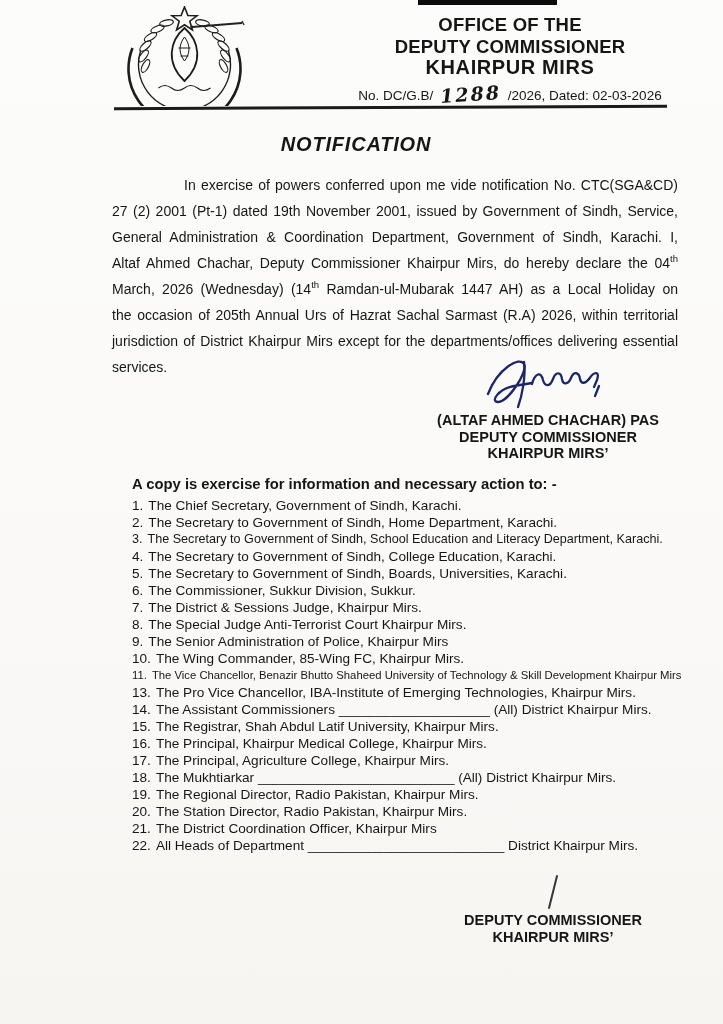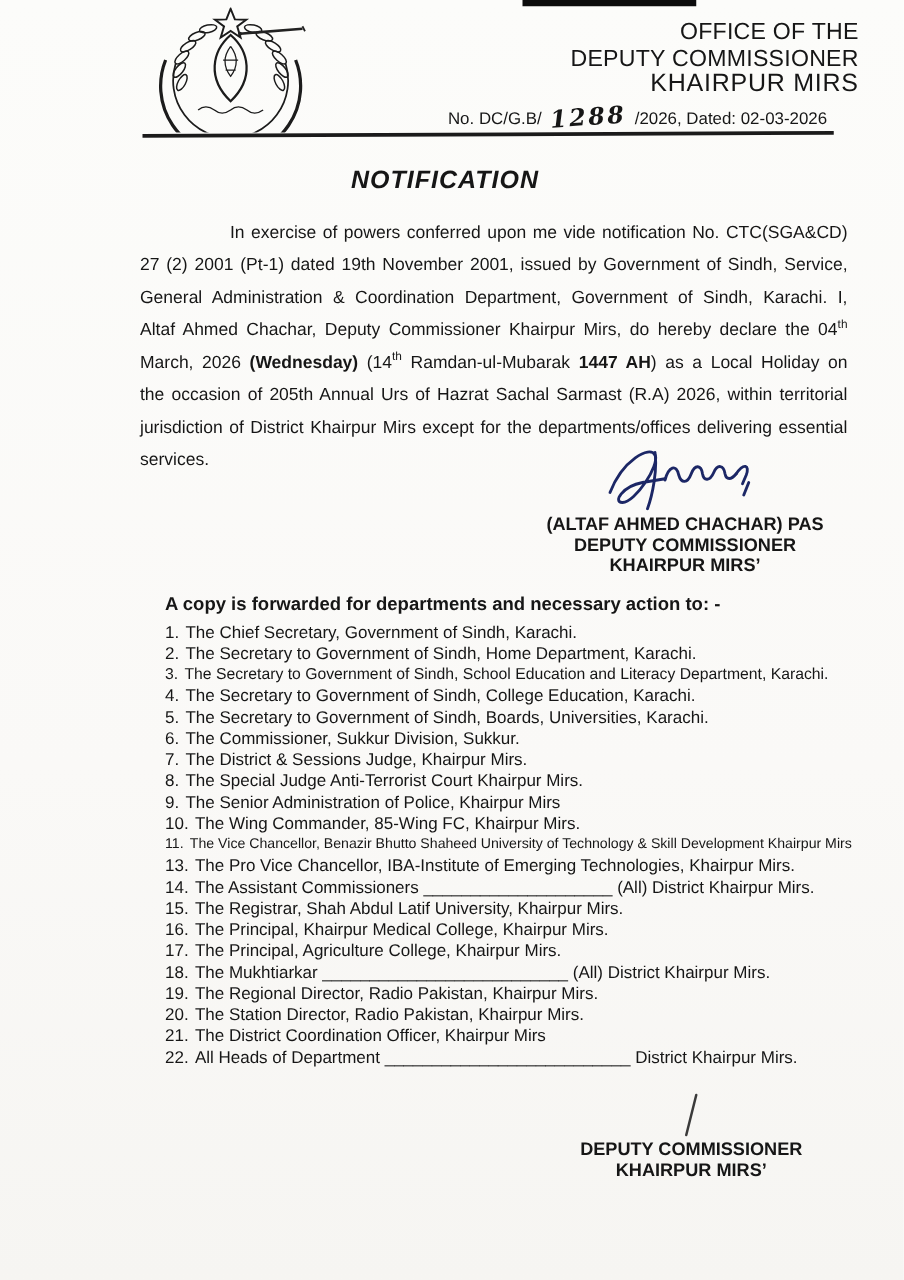--- a/index.html
+++ b/index.html
@@ -11,32 +11,32 @@
     position:relative;
     overflow:hidden;
   }
   .abs{position:absolute;}
   
   .topbar{left:418px;top:0;width:139px;height:5px;background:#0c0c0c;}
   
   .logo{left:112px;top:6px;}
   .pen-dash{left:188px;top:18px;}
   .header-text{left:333px;top:14px;width:354px;text-align:center;}
-  .office-line{font-weight:normal;font-size:18.5px;line-height:21.5px;letter-spacing:.2px;text-align:right;}
+  .office-line{font-weight:bold;font-size:18.5px;line-height:21.5px;letter-spacing:.2px;}
   .office-line.big{font-size:20px;letter-spacing:.6px;}
   .ref-line{font-size:13.5px;margin-top:3px;white-space:nowrap;}
   .hand{display:inline-block;font-family:"DejaVu Serif",serif;font-style:italic;font-weight:bold;
         font-size:19px;letter-spacing:2px;transform:rotate(-4deg) translateY(1px);padding:0 3px;}
   .rule{left:114px;top:106px;width:553px;height:3px;background:#1b1b1b;transform:rotate(-.25deg);}
   
   .title{left:0;top:133px;width:712px;text-align:center;font-weight:bold;font-size:20px;letter-spacing:.8px;font-style:italic;}
   
   .para{left:112px;top:172px;width:566px;font-size:14px;line-height:26px;
         text-align:justify;text-indent:72px;word-spacing:1.2px;}
-  .para .b{font-weight:bold;}
+  .para .b{font-weight:normal;}
   .para .sup{vertical-align:super;font-size:9.5px;line-height:0;}
   
   .sig1{left:478px;top:354px;}
   .sigblock{left:428px;top:412px;width:240px;text-align:center;font-weight:bold;
             font-size:14.5px;line-height:16.5px;}
   
   .copy-head{left:132px;top:476px;font-weight:bold;font-size:14.8px;}
   .copy-list{left:132px;top:497px;width:575px;font-size:13.6px;}
   .li{height:17px;line-height:17px;white-space:nowrap;}
   .li .n{display:inline-block;margin-right:5px;}
@@ -113,21 +113,21 @@
     <path d="M121,32 l-4,10"></path>
   </svg>
 </div>
 
 <div class="abs sigblock">
   <div>(ALTAF AHMED CHACHAR) PAS</div>
   <div>DEPUTY COMMISSIONER</div>
   <div>KHAIRPUR MIRS’</div>
 </div>
 
-<div class="abs copy-head">A copy is forwarded for departments and necessary action to: -</div>
+<div class="abs copy-head">A copy is exercise for information and necessary action to: -</div>
 
 <div class="abs copy-list">
   <div class="li"><span class="n">1.</span><span>The Chief Secretary, Government of Sindh, Karachi.</span></div>
   <div class="li"><span class="n">2.</span><span>The Secretary to Government of Sindh, Home Department, Karachi.</span></div>
   <div class="li sz-mid"><span class="n">3.</span><span>The Secretary to Government of Sindh, School Education and Literacy Department, Karachi.</span></div>
   <div class="li"><span class="n">4.</span><span>The Secretary to Government of Sindh, College Education, Karachi.</span></div>
   <div class="li"><span class="n">5.</span><span>The Secretary to Government of Sindh, Boards, Universities, Karachi.</span></div>
   <div class="li"><span class="n">6.</span><span>The Commissioner, Sukkur Division, Sukkur.</span></div>
   <div class="li"><span class="n">7.</span><span>The District &amp; Sessions Judge, Khairpur Mirs.</span></div>
   <div class="li"><span class="n">8.</span><span>The Special Judge Anti-Terrorist Court Khairpur Mirs.</span></div>

